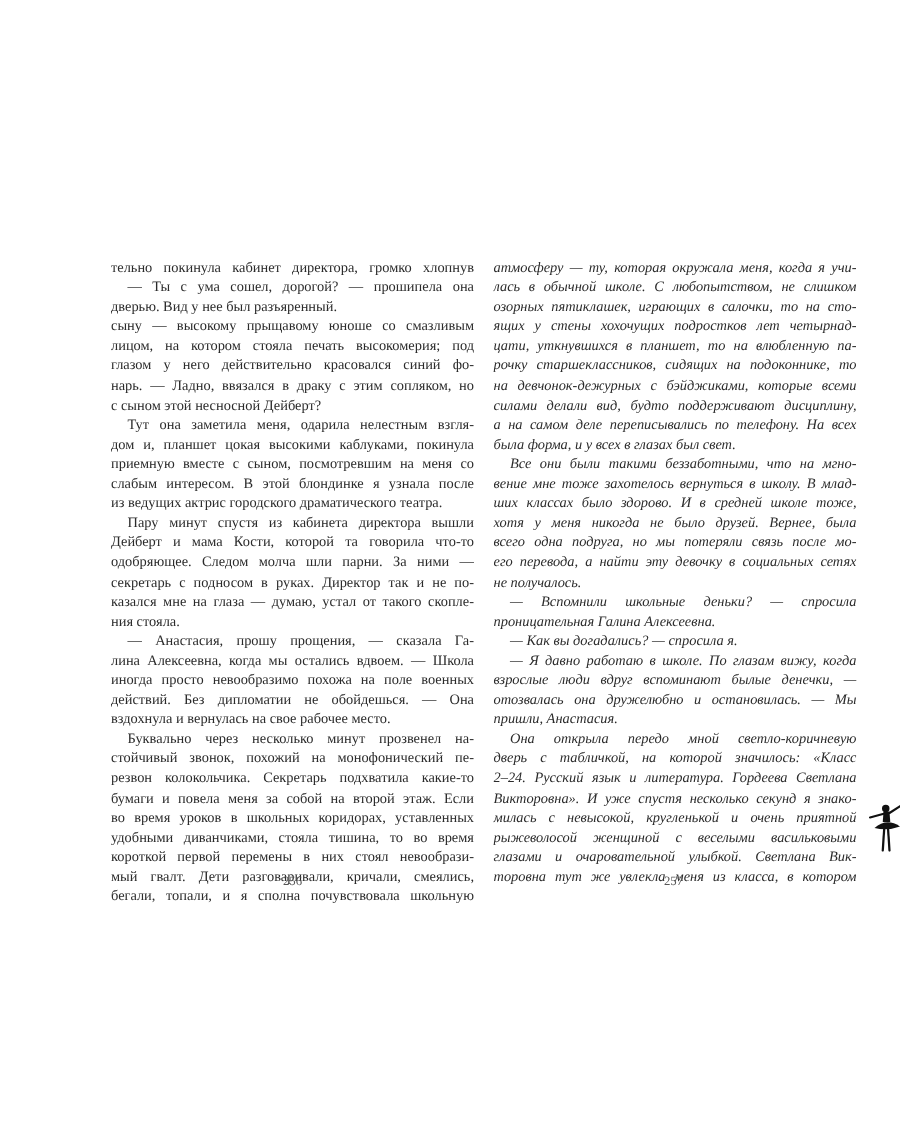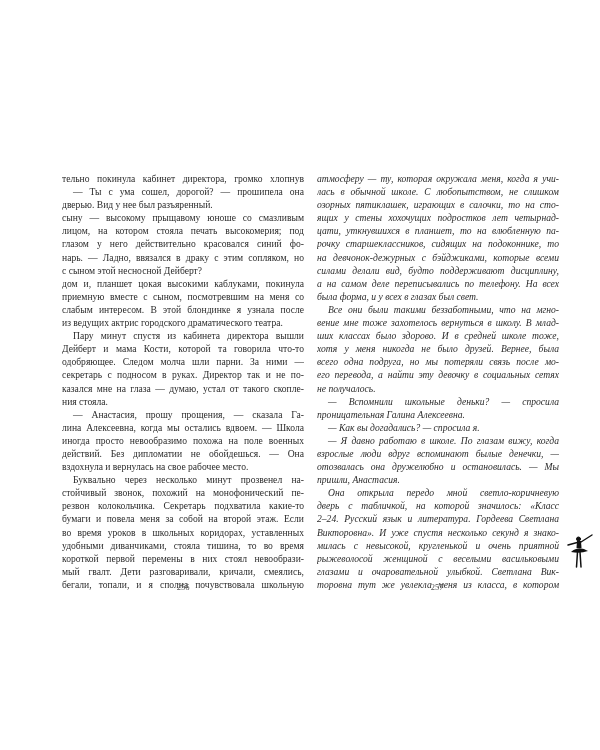--- a/index.html
+++ b/index.html
@@ -1,18 +1,18 @@
 <!DOCTYPE html>
 <html><head>
 <meta charset="utf-8">
 <style>
   html, body { margin: 0; padding: 0; background: #ffffff; }
   body { width: 600px; height: 750px; position: relative; overflow: hidden;
          font-family: "Liberation Serif", "DejaVu Serif", serif; color: #2b2b2b; }
-  .spread { position: absolute; left: 4px; top: 0; width: 492px; height: 750px; border-radius: 20px; }
+  .spread { position: absolute; left: 16px; top: 0; width: 492px; height: 750px; border-radius: 20px; }
   .page { position: absolute; top: 172px; width: 242px; }
   .page.left { left: 58px; }
   .page.right { left: 313px; font-style: italic; }
   .line { font-size: 9.6px; line-height: 13.1px; height: 13.1px; white-space: nowrap;
           text-align: justify; text-align-last: justify; overflow: hidden; }
   .line.last { text-align-last: left; }
   .line.indent { padding-left: 11px; }
   .folio { position: absolute; top: 582px; font-size: 8.5px; color: #555; width: 40px; text-align: center; }
   .folio.left { left: 159px; }
   .folio.right { left: 413px; }
@@ -24,20 +24,21 @@
 <div class="spread">
   <div class="page left" id="left-page">
       <div class="line">тельно покинула кабинет директора, громко хлопнув</div>
       <div class="line indent">— Ты с ума сошел, дорогой? — прошипела она</div>
       <div class="line last">дверью. Вид у нее был разъяренный.</div>
       <div class="line">сыну — высокому прыщавому юноше со смазливым</div>
       <div class="line">лицом, на котором стояла печать высокомерия; под</div>
       <div class="line">глазом у него действительно красовался синий фо-</div>
       <div class="line">нарь. — Ладно, ввязался в драку с этим сопляком, но</div>
       <div class="line last">с сыном этой несносной Дейберт?</div>
+      <div class="line indent">Тут она заметила меня, одарила нелестным взгля-</div>
       <div class="line">дом и, планшет цокая высокими каблуками, покинула</div>
       <div class="line">приемную вместе с сыном, посмотревшим на меня со</div>
       <div class="line">слабым интересом. В этой блондинке я узнала после</div>
       <div class="line last">из ведущих актрис городского драматического театра.</div>
       <div class="line indent">Пару минут спустя из кабинета директора вышли</div>
       <div class="line">Дейберт и мама Кости, которой та говорила что-то</div>
       <div class="line">одобряющее. Следом молча шли парни. За ними —</div>
       <div class="line">секретарь с подносом в руках. Директор так и не по-</div>
       <div class="line">казался мне на глаза — думаю, устал от такого скопле-</div>
       <div class="line last">ния стояла.</div>

